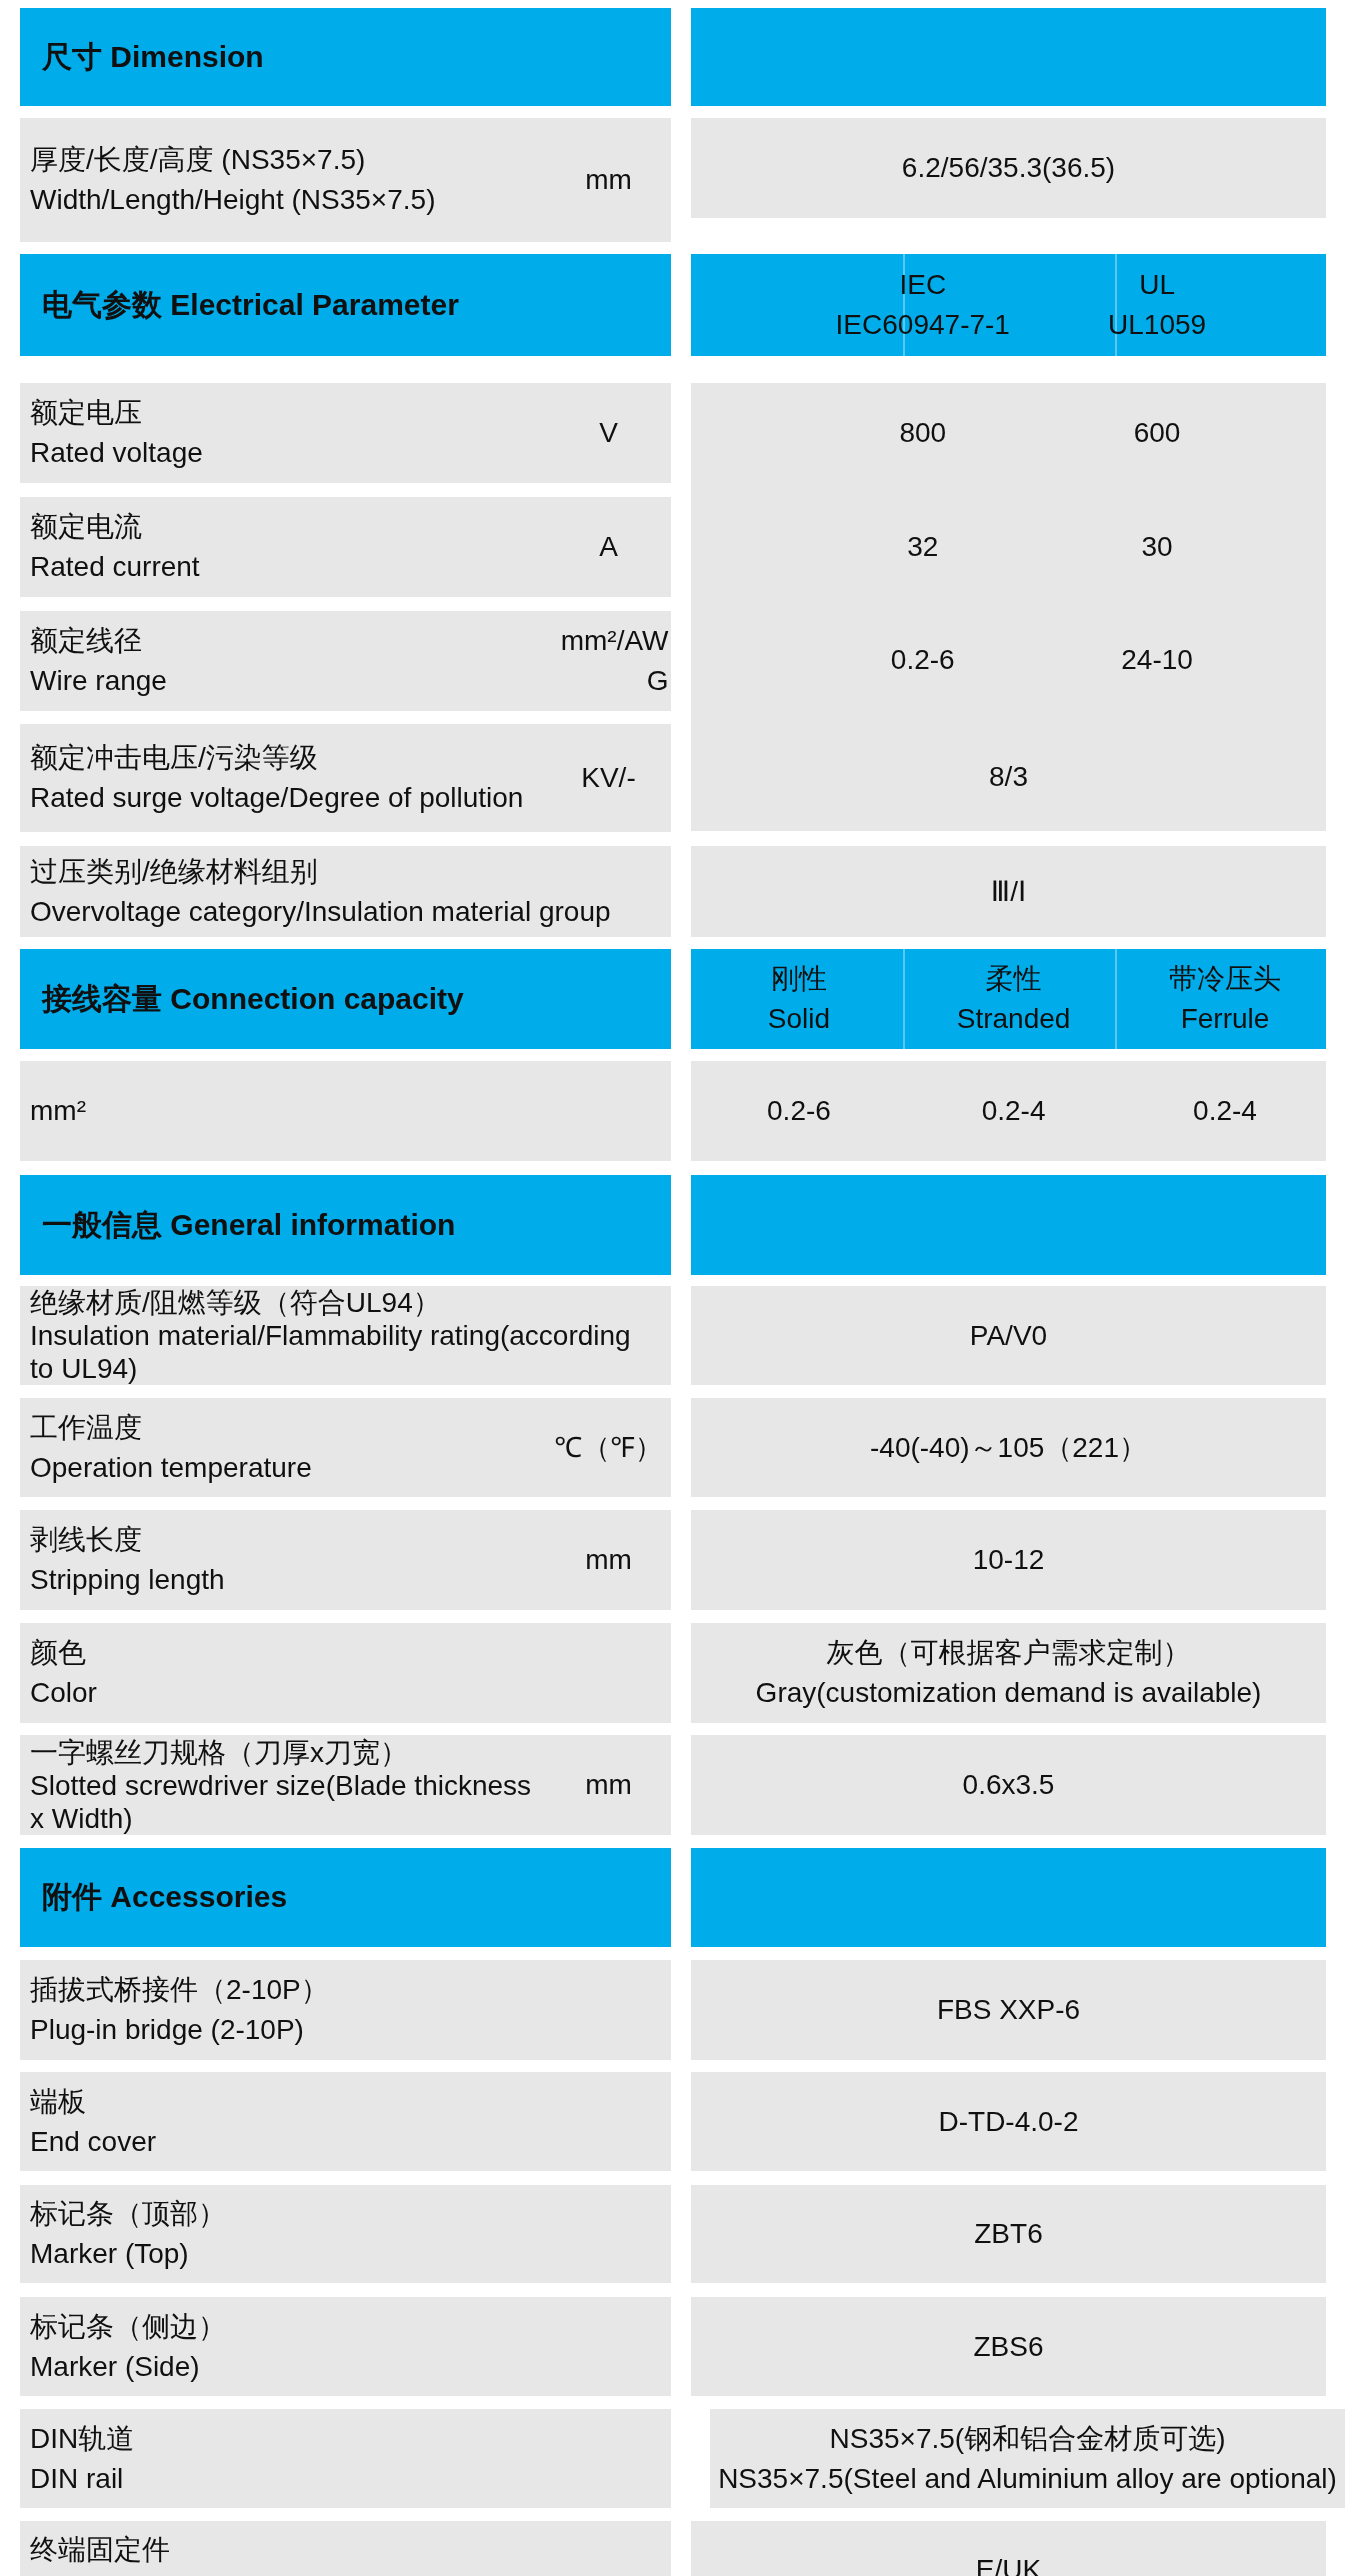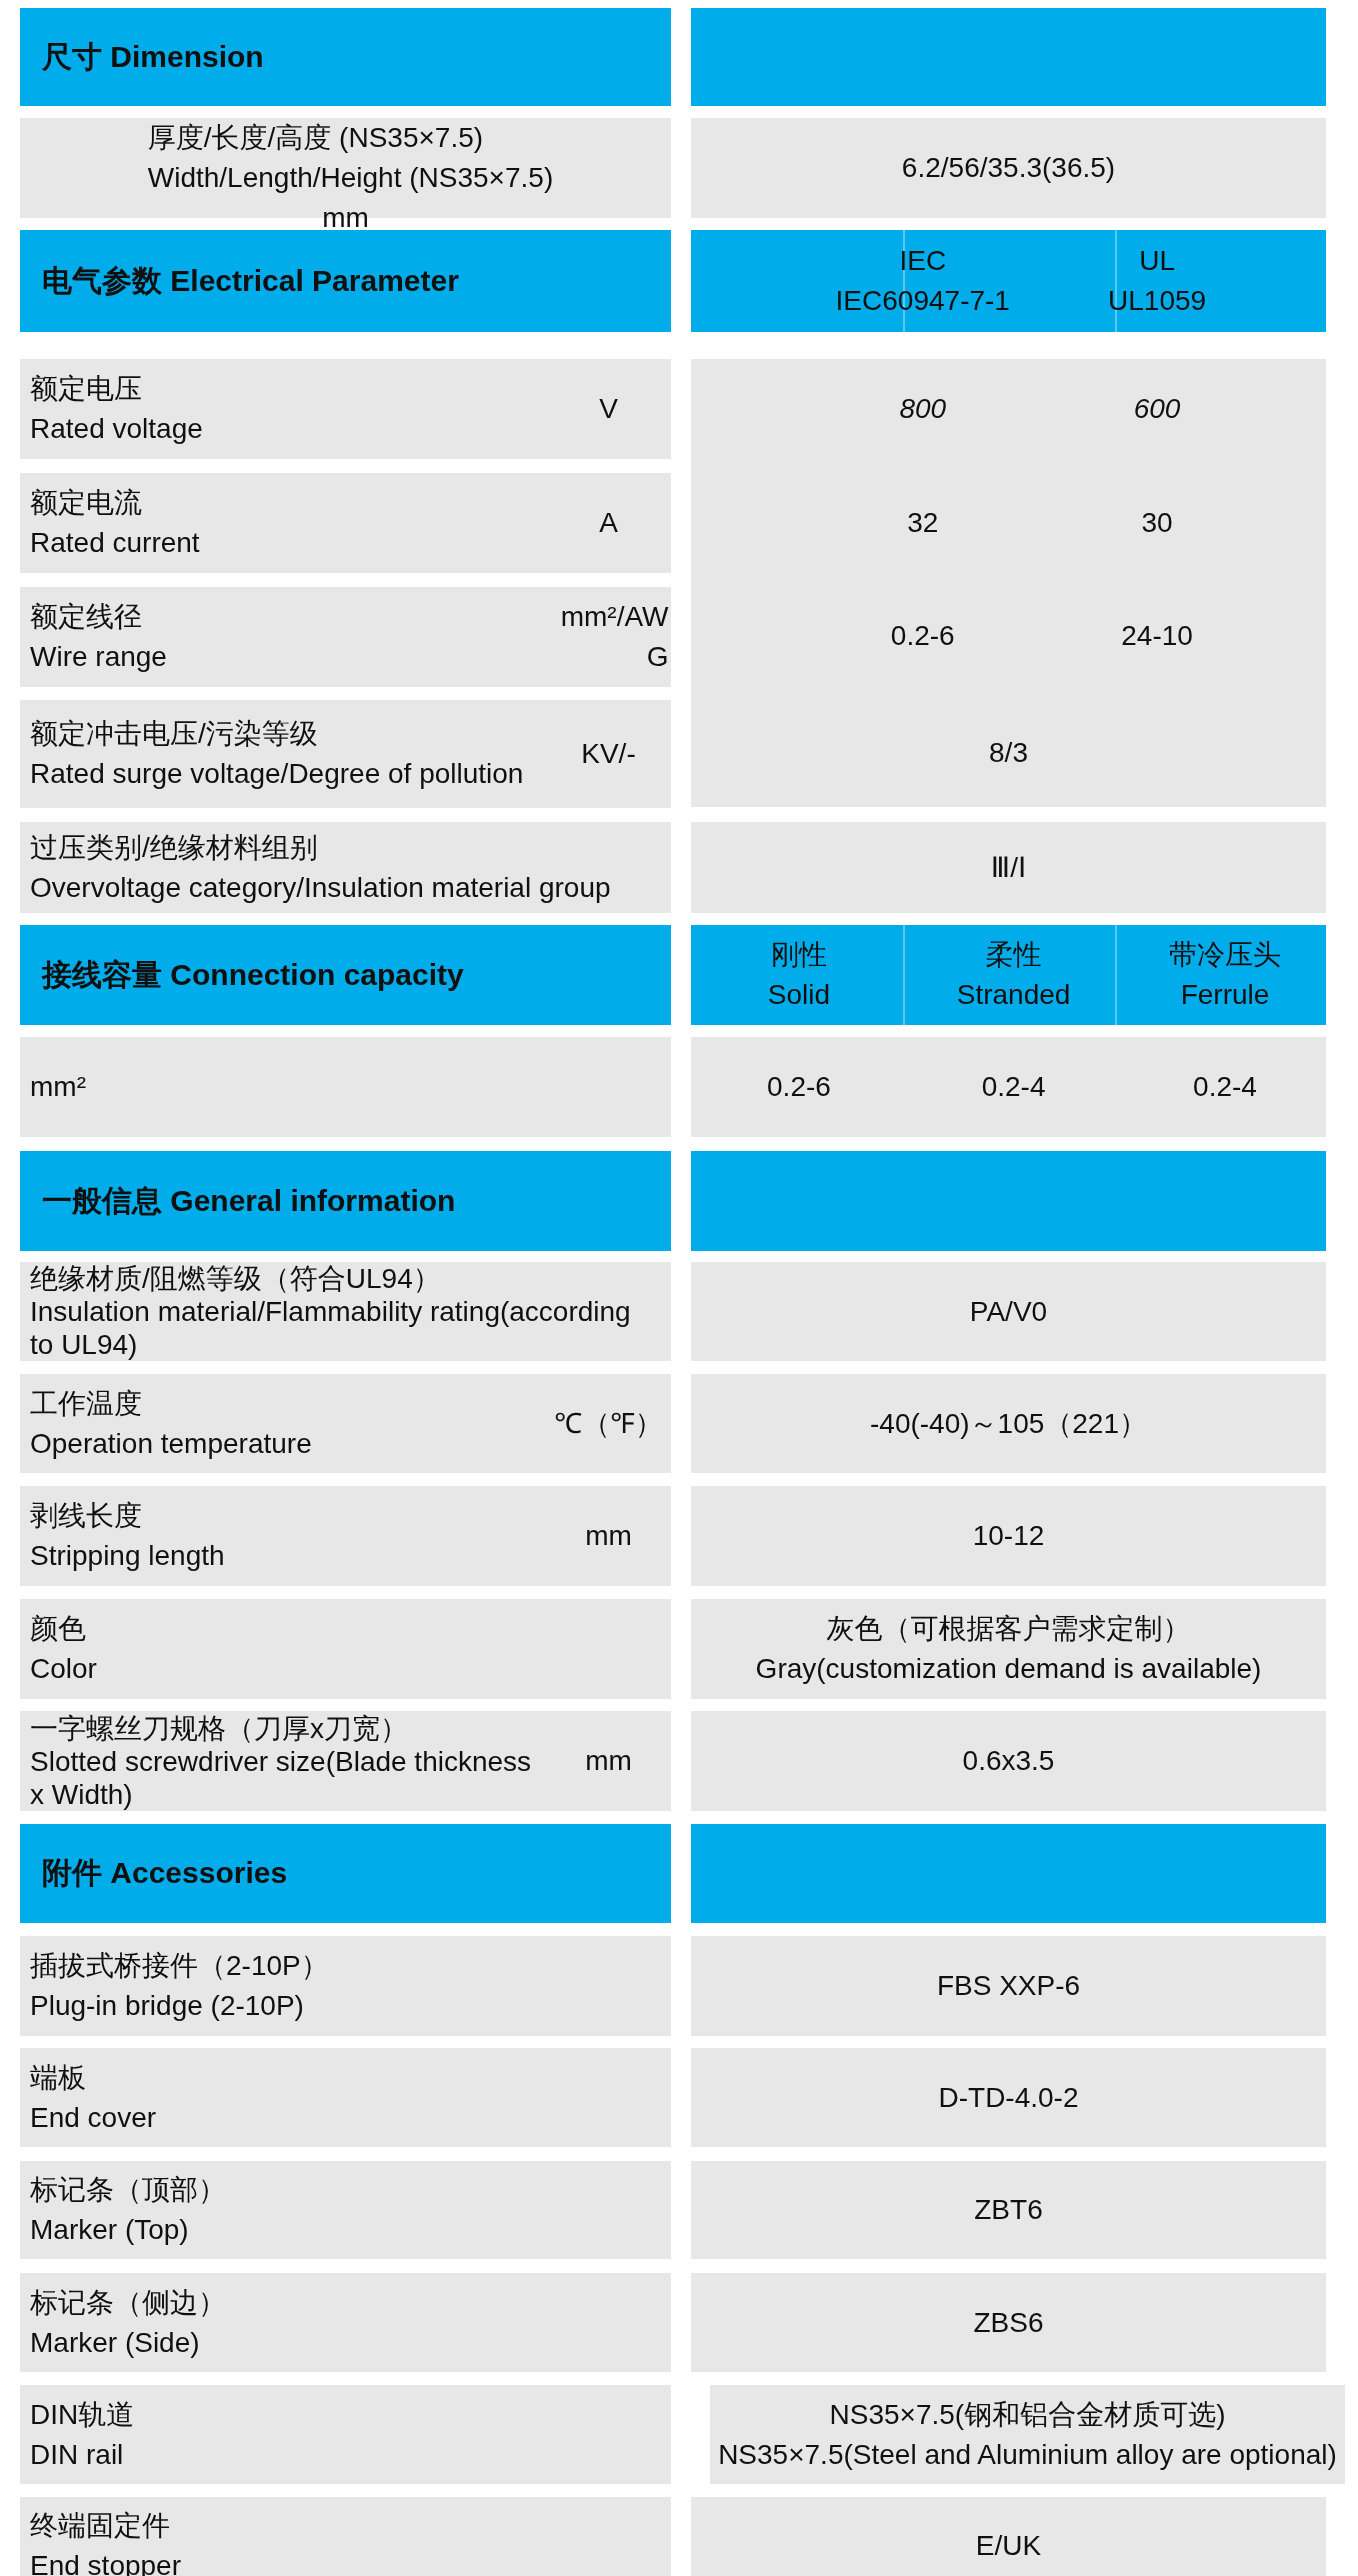--- a/index.html
+++ b/index.html
@@ -32,21 +32,21 @@
 <div class="table">
 
   <div class="row head" style="margin-bottom:12px;">
     <div class="lcell" style="height:98px;">
       <div class="title">尺寸 Dimension</div>
     </div>
     <div class="rcell" style="height:98px;"></div>
   </div>
 
   <div class="row" style="margin-bottom:12px;">
-    <div class="lcell" style="height:100px;flex-direction:column;">
+    <div class="lcell" style="height:124px;">
       <div class="label">
         <div>厚度/长度/高度 (NS35×7.5)</div>
         <div>Width/Length/Height (NS35×7.5)</div>
       </div>
       <div class="unit">
           <span>mm</span>
         </div>
     </div>
     <div class="rcell" style="height:100px;">
       <div>6.2/56/35.3(36.5)</div>
@@ -106,21 +106,21 @@
         <div class="label">
           <div>额定冲击电压/污染等级</div>
           <div>Rated surge voltage/Degree of pollution</div>
         </div>
         <div class="unit">
             <span>KV/-</span>
           </div>
       </div>
     </div>
     <div class="mright">
-      <div class="sub" style="top:0;height:100px;font-style:italic;">
+      <div class="sub" style="top:0;height:100px;">
         <div class="relcols">
           <span class="pcol" style="left:36.5%;">800</span>
           <span class="pcol" style="left:73.4%;">600</span>
         </div>
       </div>
       <div class="sub" style="top:114px;height:100px;">
         <div class="relcols">
           <span class="pcol" style="left:36.5%;">32</span>
           <span class="pcol" style="left:73.4%;">30</span>
         </div>

